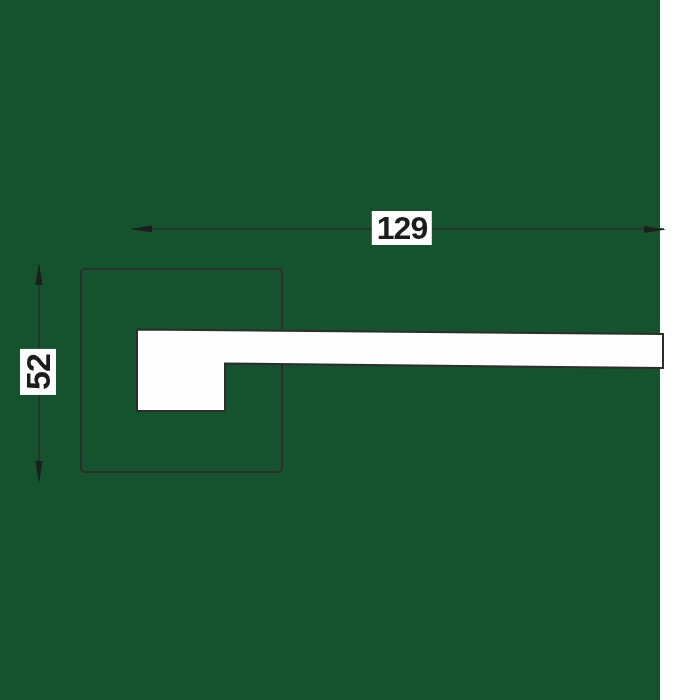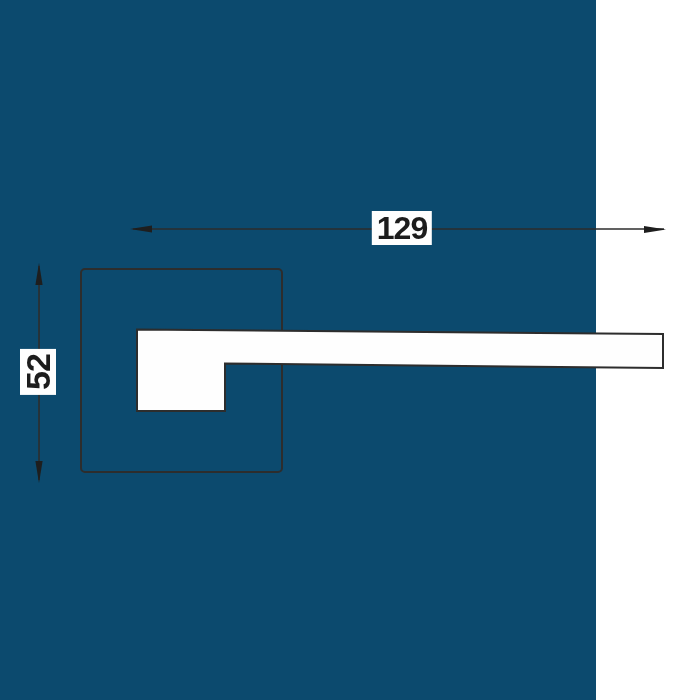--- a/index.html
+++ b/index.html
@@ -6,23 +6,23 @@
     margin: 0;
     padding: 0;
     width: 700px;
     height: 700px;
     background: #ffffff;
     overflow: hidden;
     font-family: "Liberation Sans", sans-serif;
   }
   .canvas {
     position: relative;
-    width: 596px;
+    width: 660px;
     height: 700px;
-    background: #0c4a6e;
+    background: #14532d;
   }
   .canvas svg {
     position: absolute;
     left: 0;
     top: 0;
   }
   
   .outline {
     fill: none;
     stroke: #2d2d2d;

